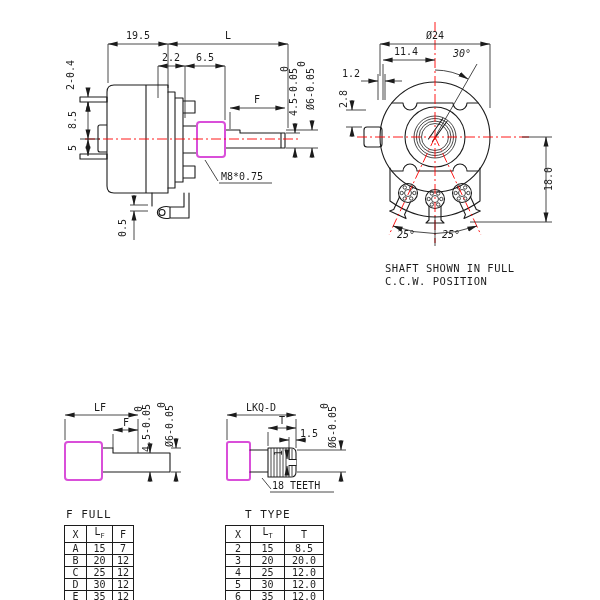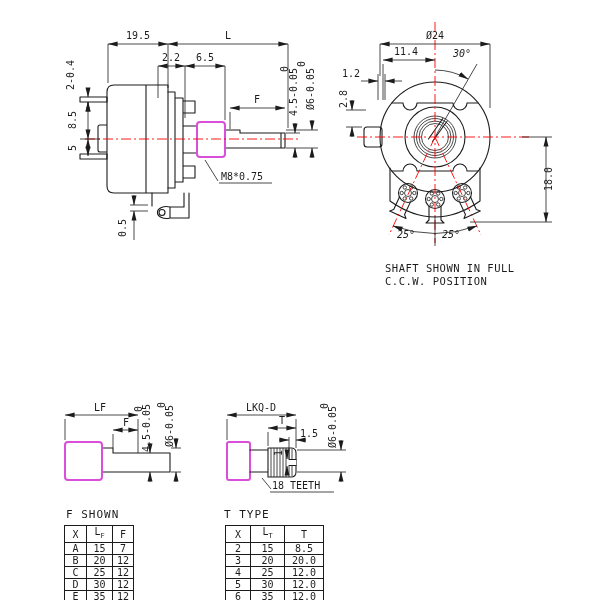--- a/index.html
+++ b/index.html
@@ -208,21 +208,21 @@
     <text class="mid" x="261" y="411">LKQ-D</text>
     <text class="mid" x="282" y="424">T</text>
     <text x="300" y="437">1.5</text>
     <text class="mid" transform="rotate(-90 282 453)" x="282" y="453">1</text>
     <text class="mid" transform="rotate(-90 328 406)" x="328" y="406">0</text>
     <text class="mid" transform="rotate(-90 336 427)" x="336" y="427">Ø6-0.05</text>
     <text x="272" y="489">18 TEETH</text>
   </g>
 </svg>
 
-  <div class="tbl-title" style="left:66px;top:508px;">F SHOWN</div>
+  <div class="tbl-title" style="left:66px;top:508px;">F FULL</div>
   <table class="tbl" style="left:64px;top:525px;width:69px;">
     <colgroup>
         <col style="width:22px">
         <col style="width:26px">
         <col style="width:21px">
       </colgroup>
     <thead>
       <tr>
         <th>X</th>
         <th><span>L</span><sub class="hsub">F</sub></th>
@@ -251,21 +251,21 @@
           <td>12</td>
         </tr>
         <tr>
           <td>E</td>
           <td>35</td>
           <td>12</td>
         </tr>
       </tbody>
   </table>
 
-  <div class="tbl-title" style="left:224px;top:508px;text-align:center;">T TYPE</div>
+  <div class="tbl-title" style="left:245px;top:508px;text-align:center;">T TYPE</div>
   <table class="tbl" style="left:225px;top:525px;width:98px;">
     <colgroup>
         <col style="width:25px">
         <col style="width:34px">
         <col style="width:39px">
       </colgroup>
     <thead>
       <tr>
         <th>X</th>
         <th><span>L</span><sub class="hsub">T</sub></th>

